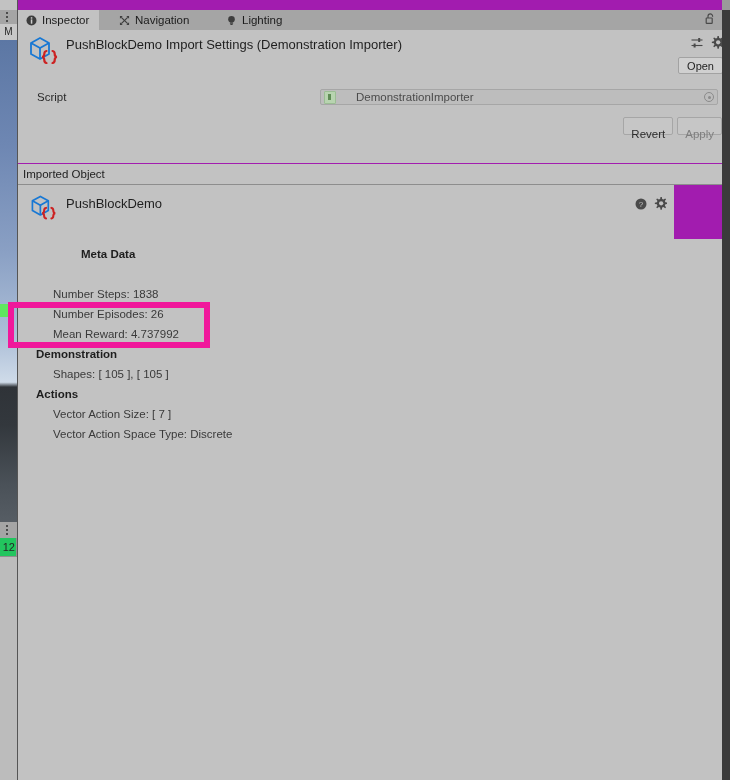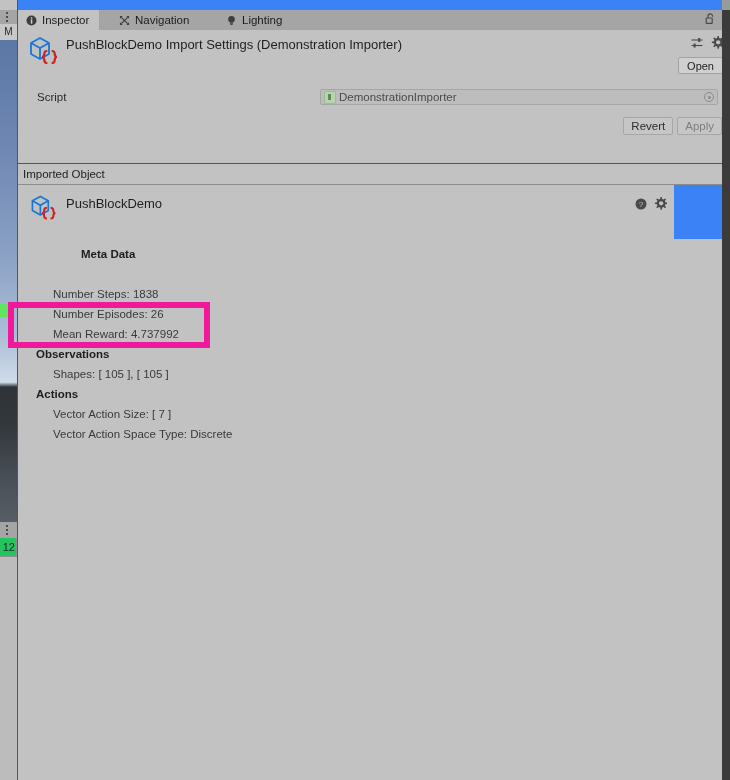--- a/index.html
+++ b/index.html
@@ -163,21 +163,21 @@
     left: 17px; top: 0;
     width: 1px; height: 780px;
     background: #555;
   }
 
   
   .inspector {
     position: absolute;
     left: 18px; top: 0;
     width: 712px; height: 780px;
-    background: #3b82f6;
+    background: #a21caf;
   }
 
   
   .tabbar {
     position: absolute;
     left: 0; top: 10px;
     width: 712px; height: 20px;
     background: #a5a5a5;
     border-bottom: 1px solid #8d8d8d;
   }
@@ -304,20 +304,21 @@
     position: absolute;
     left: 3px; top: 2px;
     width: 3px; height: 6px;
     background: #5f8c55;
   }
   .script-field .sf-text {
     font-size: 11.5px;
     color: #4b4b4b;
     white-space: nowrap;
     overflow: hidden;
+    margin-left: 17px;
   }
   .script-field .sf-target {
     position: absolute;
     right: 3px; top: 2px;
     width: 10px; height: 10px;
     border: 1px solid #8b8b8b;
     border-radius: 50%;
     box-sizing: border-box;
   }
   .script-field .sf-target::after {
@@ -332,21 +333,21 @@
     position: absolute;
     right: 8px; top: 32px;
     display: flex;
     gap: 4px;
   }
   .sm-btn {
     min-width: 40px;
     height: 18px;
     line-height: 17px;
     text-align: center;
-    padding: 0 7px;
+    padding: 8px 7px;
     font-size: 11.5px;
     color: #2c2c2c;
     background: #c6c6c6;
     border: 1px solid #a6a6a6;
     border-radius: 2px;
     box-sizing: border-box;
   }
   .sm-btn.disabled { color: #7e7e7e; }
 
   
@@ -613,21 +614,21 @@
           </svg>
         </span>
       </div>
     </div>
 
     <div class="meta-body" id="metaBody">
         <div class="sec-title" style="top: 9px; margin-left: 45px;">Meta Data</div>
         <div class="meta-line" style="top: 49px;">Number Steps: 1838</div>
         <div class="meta-line" style="top: 69px;">Number Episodes: 26</div>
         <div class="meta-line" style="top: 89px;">Mean Reward: 4.737992</div>
-        <div class="sec-title" style="top: 109px;">Observations</div>
+        <div class="sec-title" style="top: 109px;">Demonstration</div>
         <div class="meta-line" style="top: 129px;">Shapes: [ 105 ],  [ 105 ]</div>
         <div class="sec-title" style="top: 149px;">Actions</div>
         <div class="meta-line" style="top: 169px;">Vector Action Size: [ 7 ]</div>
         <div class="meta-line" style="top: 189px;">Vector Action Space Type: Discrete</div>
       </div>
 
   </div>
 
   <div class="right-gutter"></div>
   <div class="right-gutter-top"></div>

